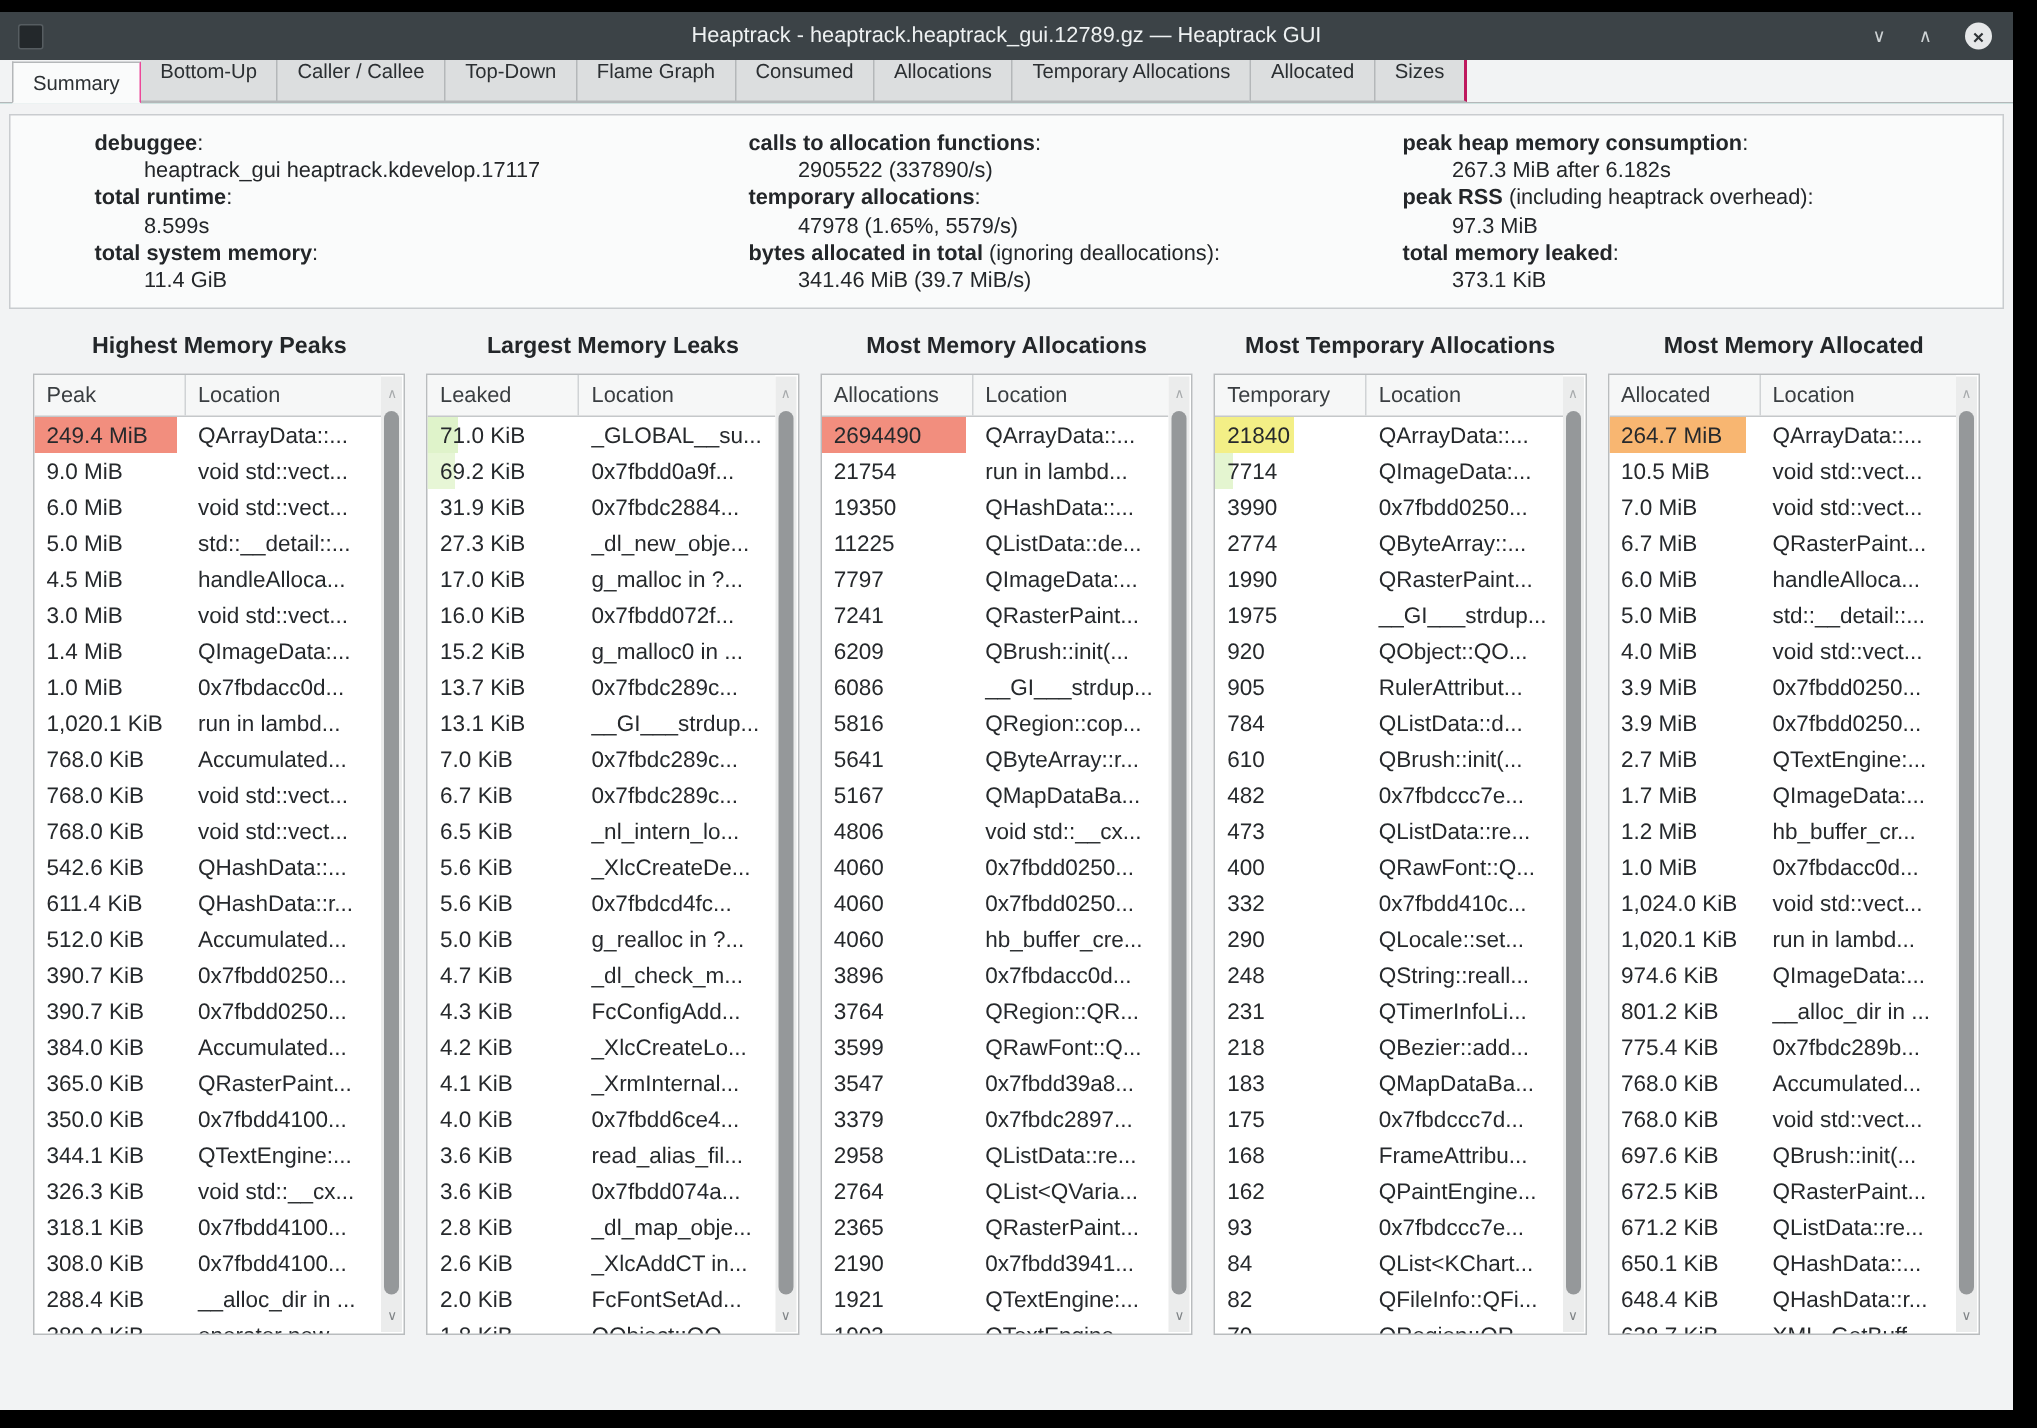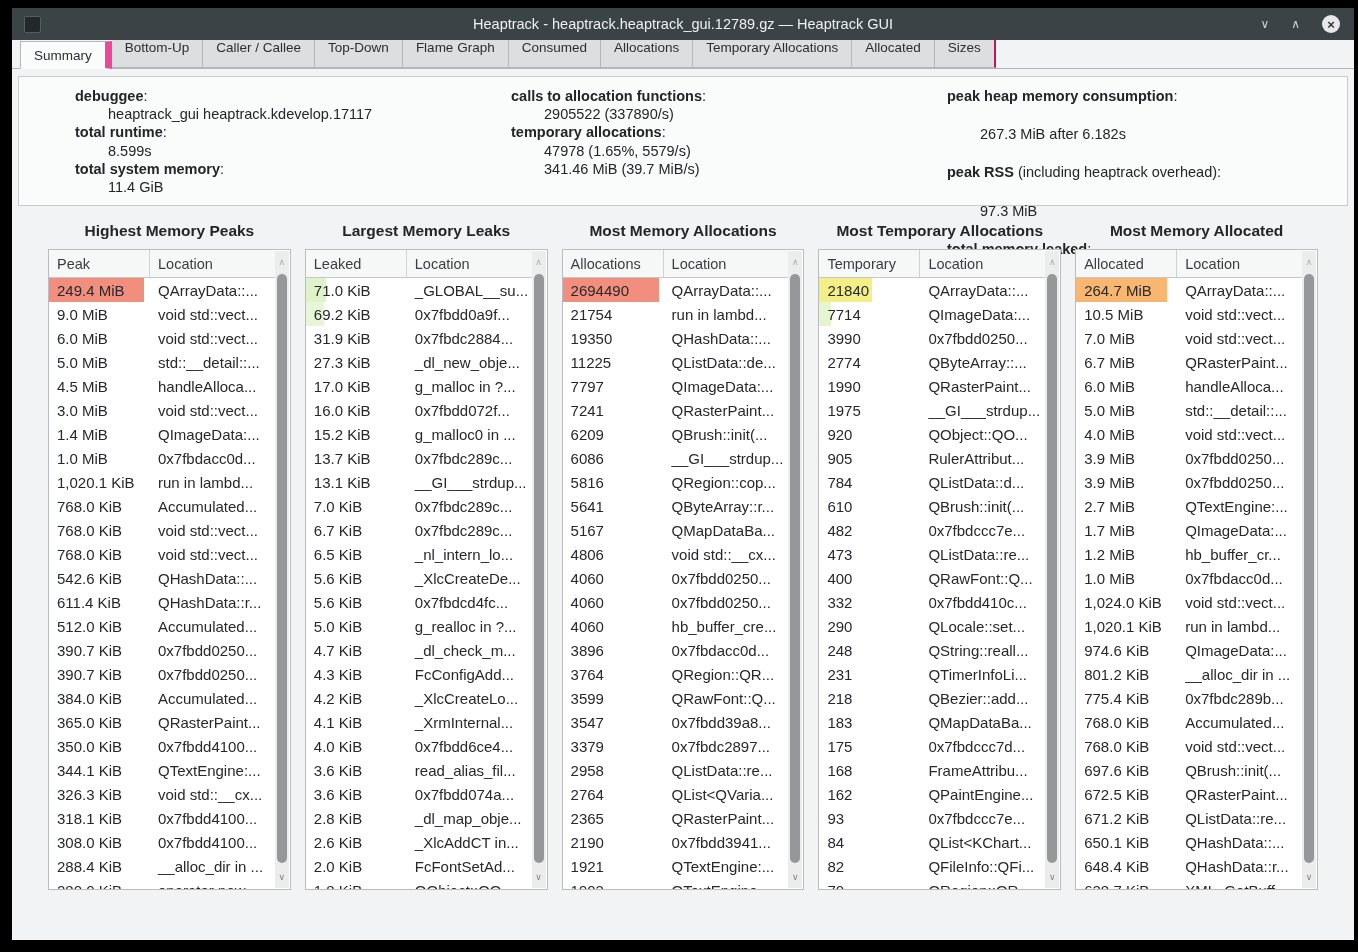--- a/index.html
+++ b/index.html
@@ -1,48 +1,48 @@
 <!DOCTYPE html>
 <html><head>
 <meta charset="utf-8">
 <style>
   html,body{margin:0;padding:0;background:#000;width:1358px;height:952px;
     font-family:"Liberation Sans","DejaVu Sans",sans-serif;-webkit-font-smoothing:antialiased;}
-  #window{position:absolute;left:12px;top:8px;width:1342px;height:932px;background:#5eead4;
+  #window{position:absolute;left:0;top:8px;width:1342px;height:932px;background:#5eead4;
     display:flex;flex-direction:column;overflow:hidden;}
   
   .titlebar{height:32px;background:#3c4347;display:flex;align-items:center;position:relative;flex:0 0 auto;}
   .app-icon{width:15px;height:15px;margin-left:12px;background:#23282b;border:1px solid #565d61;
     border-radius:2px;position:relative;}
   .app-icon:after{content:"";position:absolute;left:3px;top:3px;width:7px;height:7px;background:#5a6periodic4;}
   .win-title{position:absolute;left:0;right:0;text-align:center;color:#eef1f2;font-size:14.5px;pointer-events:none;}
   .win-controls{margin-left:auto;display:flex;align-items:center;gap:22px;margin-right:14px;z-index:2;}
   .wc{color:#cdd2d4;font-size:12px;line-height:1;cursor:default;}
   .wc-close{width:18px;height:18px;border-radius:50%;background:#e6e8e9;color:#2f3336;display:flex;
     align-items:center;justify-content:center;font-size:13px;font-weight:bold;}
   
   .tabbar{height:28px;display:flex;align-items:flex-end;padding-left:8px;background:#f2f3f4;
     border-bottom:1px solid #b4b7b9;flex:0 0 auto;}
   .tab{height:42px;display:flex;align-items:center;padding:0 13px;background:#dcdedf;
     border:1px solid #b4b7b9;border-right:none;font-size:13.5px;color:#2b2f32;box-sizing:border-box;}
   .tab:last-child{border-right:2px solid #be185d;}
   .tab.active{background:#fafbfb;height:28px;border-bottom:1px solid #fafbfb;margin-bottom:-1px;
-    border-right:7px solid #ec4899;}
+    border-right:1px solid #ec4899;}
   .tab.active + .tab{border-left:none;}
   
   .content{flex:1;display:flex;flex-direction:column;background:#f2f3f4;}
   .summary-box{margin:7px 6px 0 6px;background:#fafbfb;border:1px solid #c9cccf;
     padding:10px 0 10px 11px;display:flex;height:108px;box-sizing:content-box;}
   .scol{display:flex;flex-direction:column;}
-  .scol.c0{width:436px;margin-left:45px;}.scol.c1{width:436px;}.scol.c2{flex:1;gap:20px;}
+  .scol.c0{width:436px;margin-left:45px;}.scol.c1{width:436px;}.scol.c2{flex:1;}
   .slabel{font-size:14.5px;color:#232629;line-height:18.2px;}
   .slabel b{font-weight:bold;}
   .svalue{font-size:14.5px;color:#232629;line-height:18.2px;padding-left:33px;}
   
-  .tables{display:flex;padding:0 36px;gap:14px;margin-top:16px;}
+  .tables{display:flex;padding:0 22px;gap:14px;margin-top:16px;}
   .tcol{flex:1;min-width:0;display:flex;flex-direction:column;}
   .ttitle{text-align:center;font-weight:bold;font-size:15.5px;color:#232629;height:20px;flex:0 0 auto;}
   .tbl{margin-top:7px;height:641px;background:#fff;border:1px solid #b9bcbe;position:relative;
     overflow:hidden;box-sizing:border-box;text-align:center;}
   .tinner{position:absolute;left:0;top:0;right:15px;bottom:0;overflow:hidden;}
   .thead{display:flex;height:28px;background:#f6f7f7;border-bottom:1px solid #c5c8ca;box-sizing:border-box;}
   .th{font-size:14.5px;color:#3a3e41;display:flex;align-items:center;padding-left:8px;box-sizing:border-box;}
   .th.c1{width:101px;border-right:1px solid #d0d3d5;}
   .th.c2{flex:1;}
   .tr{display:flex;height:24px;}
@@ -93,20 +93,21 @@
           <div class="slabel"><b>total runtime</b>:</div>
           <div class="svalue">8.599s</div>
           <div class="slabel"><b>total system memory</b>:</div>
           <div class="svalue">11.4 GiB</div>
         </div>
         <div class="scol c1">
           <div class="slabel"><b>calls to allocation functions</b>:</div>
           <div class="svalue">2905522 (337890/s)</div>
           <div class="slabel"><b>temporary allocations</b>:</div>
           <div class="svalue">47978 (1.65%, 5579/s)</div>
+          <div class="slabel"><b>bytes allocated in total</b> (ignoring deallocations):</div>
           <div class="svalue">341.46 MiB (39.7 MiB/s)</div>
         </div>
         <div class="scol c2">
           <div class="slabel"><b>peak heap memory consumption</b>:</div>
           <div class="svalue">267.3 MiB after 6.182s</div>
           <div class="slabel"><b>peak RSS</b> (including heaptrack overhead):</div>
           <div class="svalue">97.3 MiB</div>
           <div class="slabel"><b>total memory leaked</b>:</div>
           <div class="svalue">373.1 KiB</div>
         </div>

